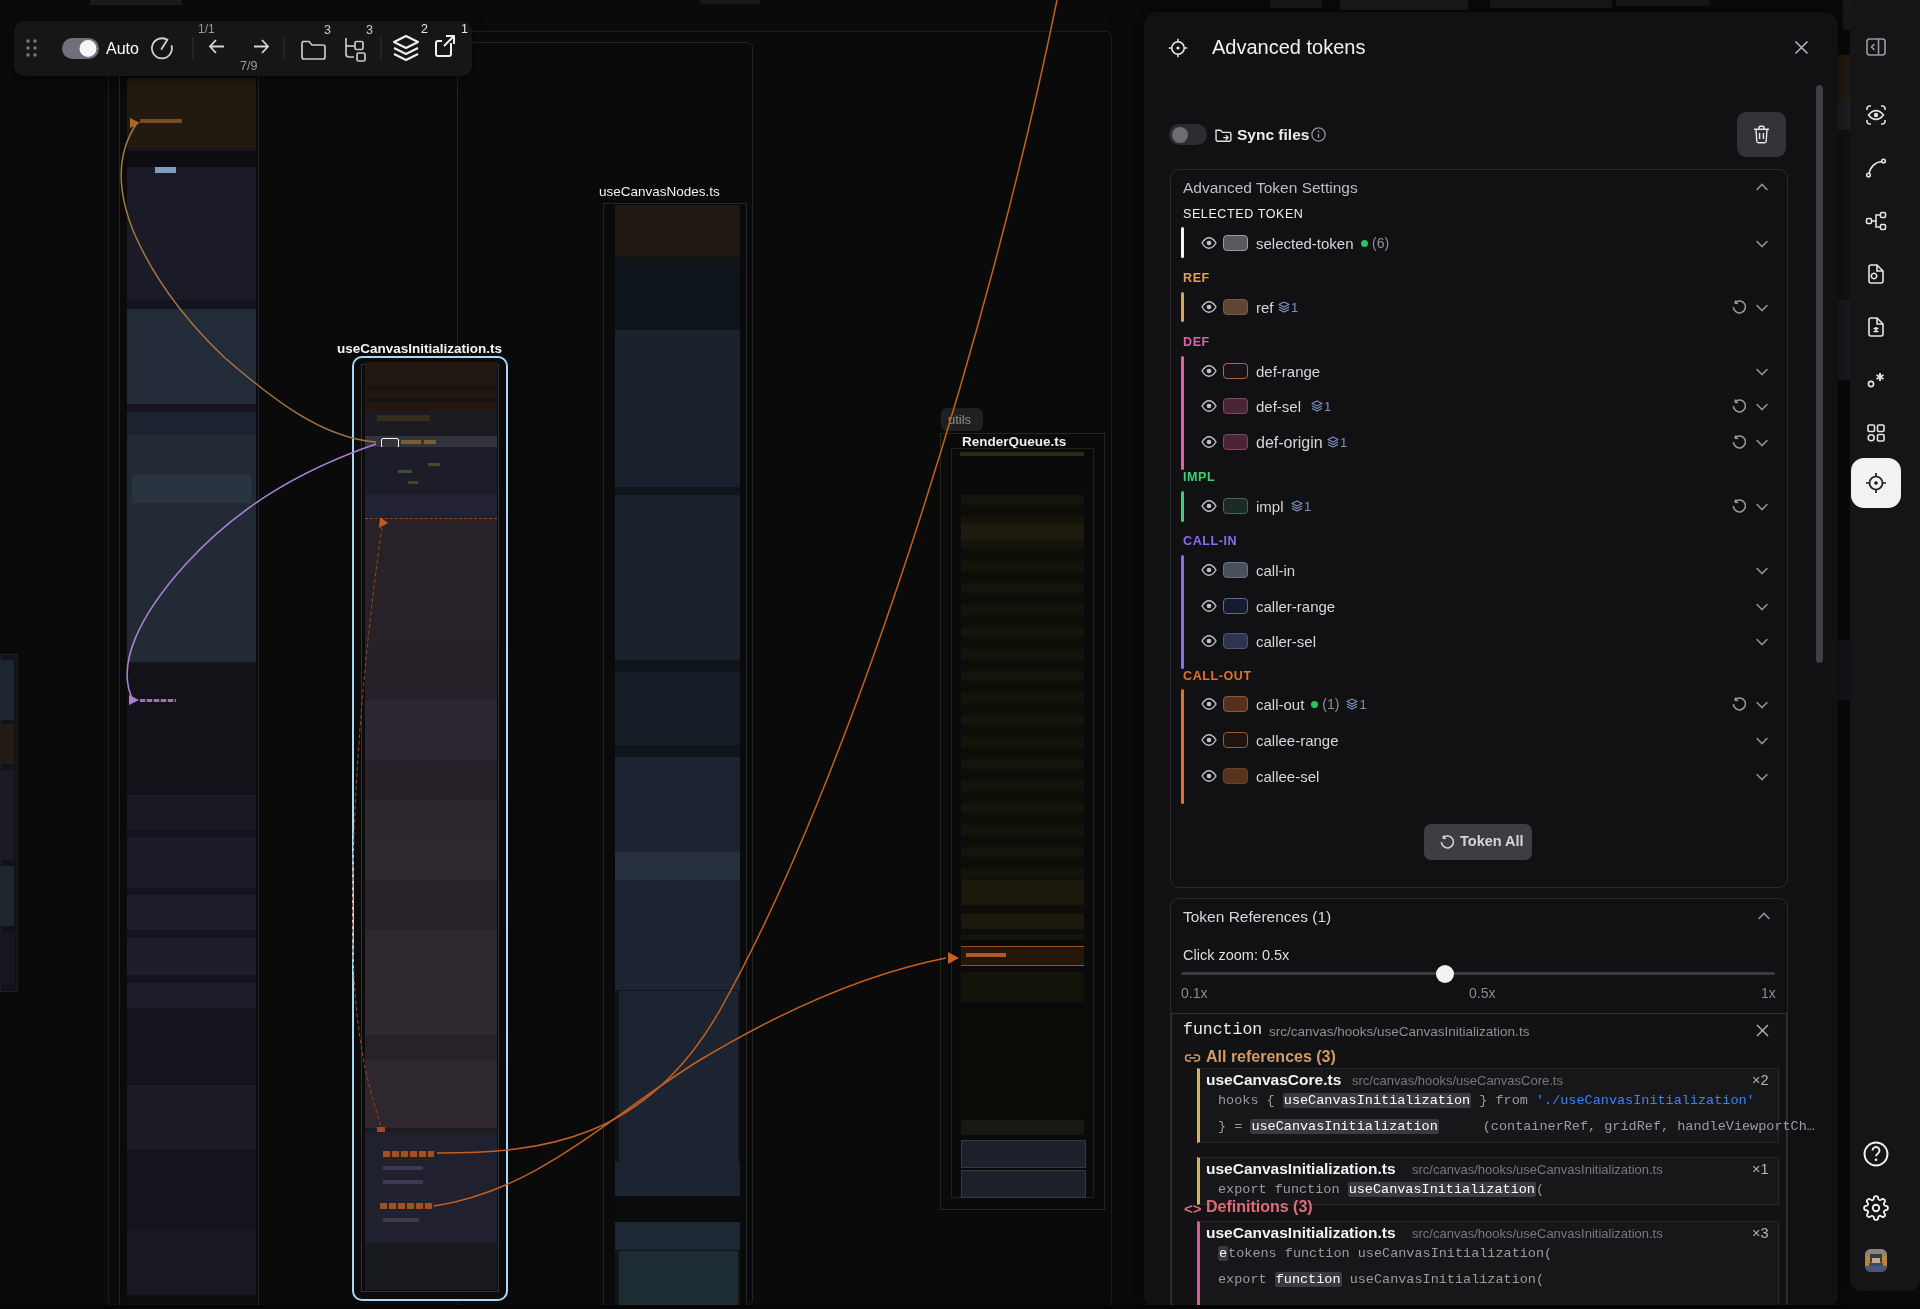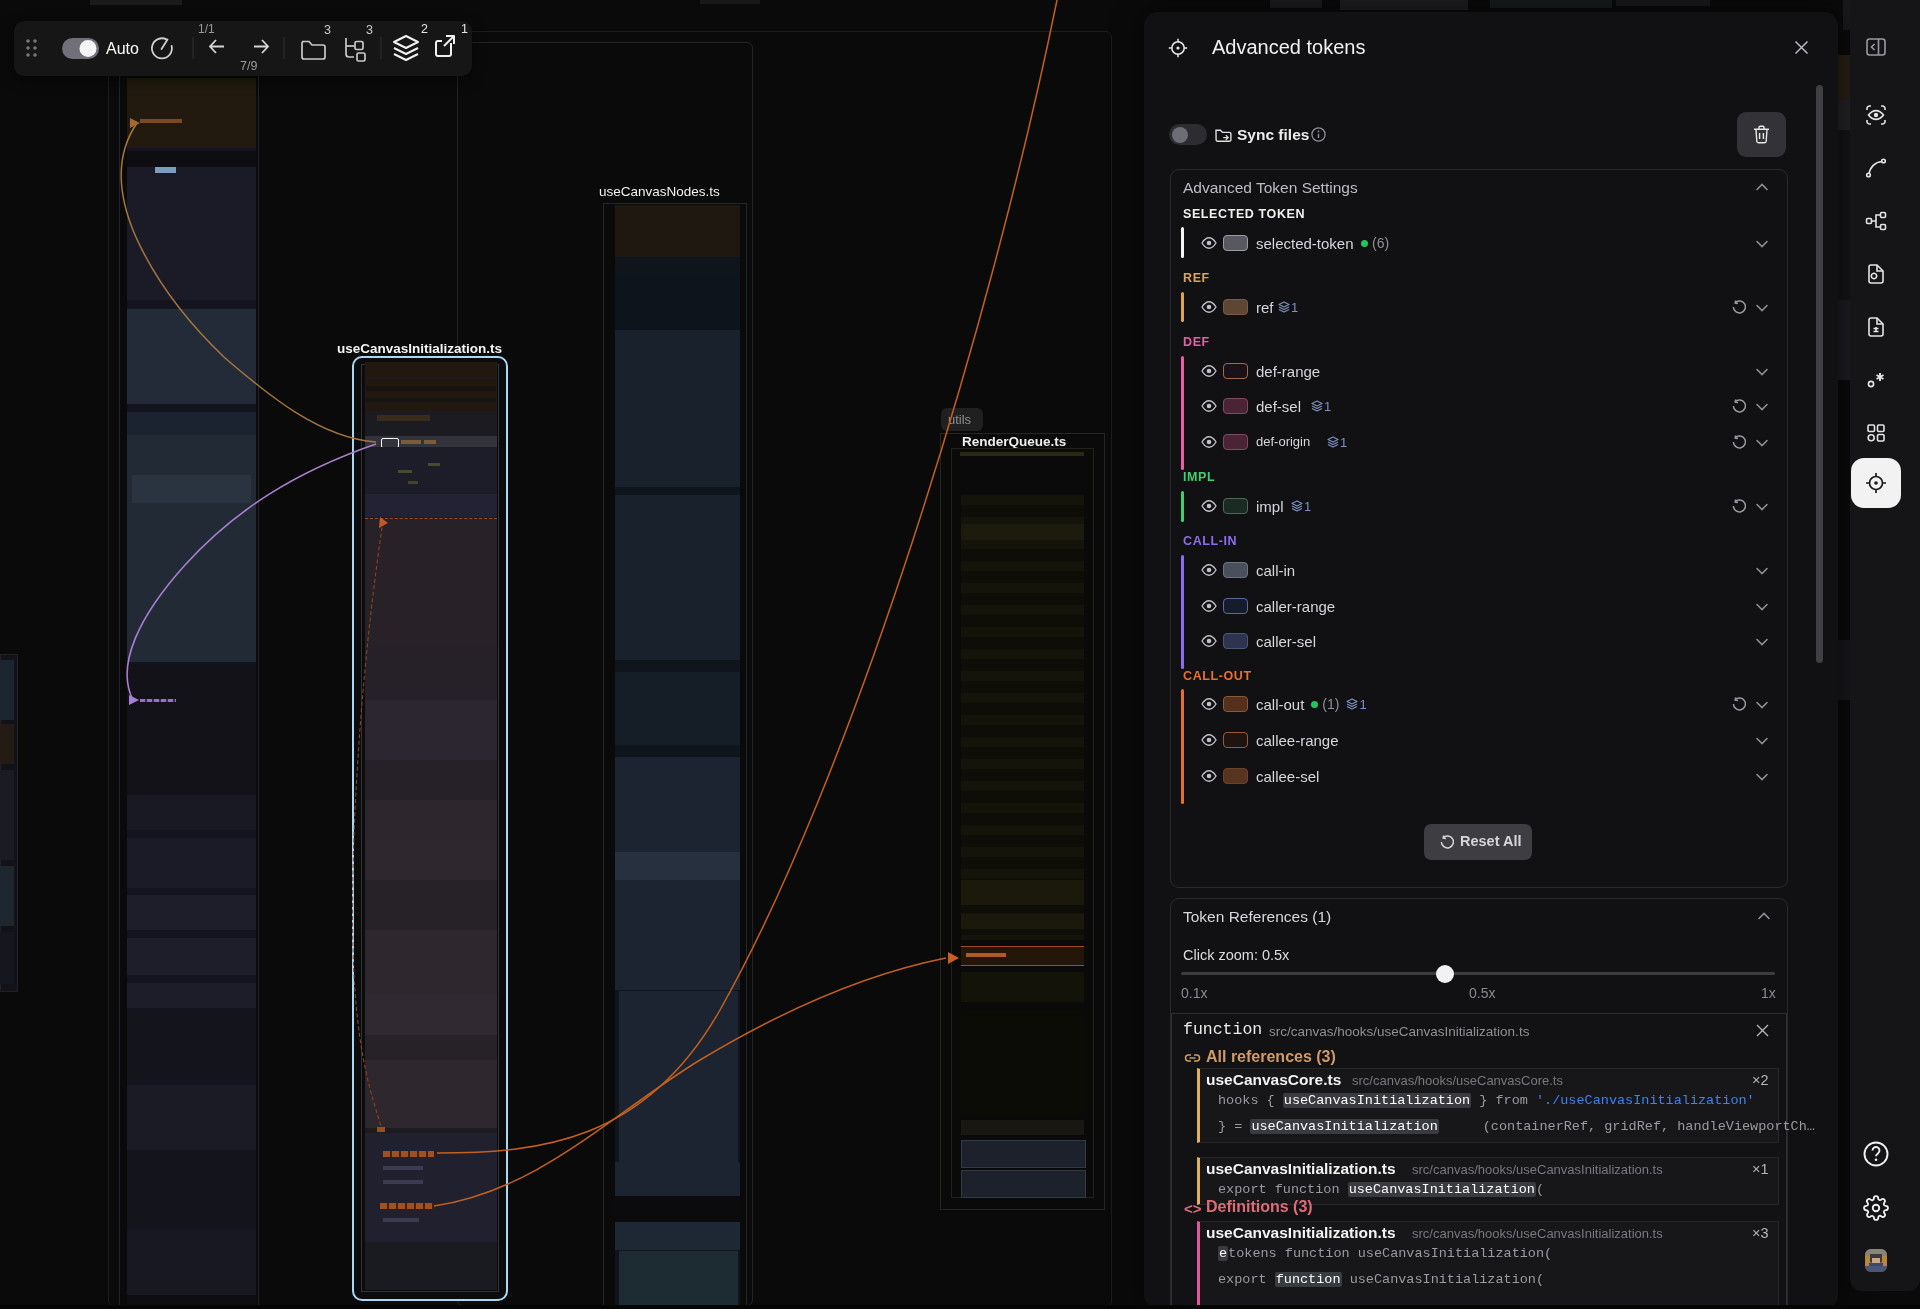--- a/index.html
+++ b/index.html
@@ -238,21 +238,21 @@
           <path d="M1 4.2 h15 M6 4.2 V2.4 a1.2 1.2 0 0 1 1.2 -1.2 h2.6 a1.2 1.2 0 0 1 1.2 1.2 V4.2"></path>
           <path d="M3 4.2 l0.8 12 a1.6 1.6 0 0 0 1.6 1.5 h6.2 a1.6 1.6 0 0 0 1.6 -1.5 l0.8 -12"></path>
           <path d="M6.6 8 v6 M10.4 8 v6"></path>
         </g>
       </svg>
   <div class="abs" style="left:26px;top:157px;width:616px;height:717px;border:1px solid #2a2a2e;border-radius:9px;"></div>
   <div class="abs" style="left:39px;top:167px;color:#bdbdc3;font-size:15.5px;">Advanced Token Settings</div>
   <svg class="abs" style="left:612px;top:171px;" width="12" height="8" viewBox="0 0 12 7">
         <path d="M1 6 L6 1 L11 6" stroke="#8f8f96" stroke-width="1.6" fill="none" stroke-linecap="round"></path>
       </svg>
-  <div class="abs" style="left:39px;top:195px;color:#f0f0f0;font-size:12.5px;font-weight:bold;letter-spacing:0.6px;">SELECTED TOKEN</div>
+  <div class="abs" style="left:39px;top:195px;color:#f0f0f0;font-size:12.5px;font-weight:normal;letter-spacing:0.6px;">SELECTED TOKEN</div>
   <div class="abs" style="left:39px;top:259px;color:#e0a44e;font-size:12.5px;font-weight:bold;letter-spacing:0.6px;">REF</div>
   <div class="abs" style="left:39px;top:323px;color:#e85fa8;font-size:12.5px;font-weight:bold;letter-spacing:0.6px;">DEF</div>
   <div class="abs" style="left:39px;top:458px;color:#3fd073;font-size:12.5px;font-weight:bold;letter-spacing:0.6px;">IMPL</div>
   <div class="abs" style="left:39px;top:522px;color:#8d6cf0;font-size:12.5px;font-weight:bold;letter-spacing:0.6px;">CALL-IN</div>
   <div class="abs" style="left:39px;top:657px;color:#e8702e;font-size:12.5px;font-weight:bold;letter-spacing:0.6px;">CALL-OUT</div>
   <div class="abs" style="left:37px;top:215px;width:3px;height:31px;background:#f5f5f5;border-radius:2px;"></div>
   <div class="abs" style="left:37px;top:280px;width:3px;height:30px;background:#e0a44e;border-radius:2px;"></div>
   <div class="abs" style="left:37px;top:344px;width:3px;height:114px;background:#e85fa8;border-radius:2px;"></div>
   <div class="abs" style="left:37px;top:479px;width:3px;height:31px;background:#3fd073;border-radius:2px;"></div>
   <div class="abs" style="left:37px;top:543px;width:3px;height:114px;background:#8d6cf0;border-radius:2px;"></div>
@@ -309,21 +309,21 @@
         <path d="M3.6 0.5 L3.2 3.2 L6 3.6" stroke="#9a9aa0" stroke-width="1.5" fill="none"></path>
       </svg>
   <svg class="abs" style="left:612px;top:391px;" width="12" height="8" viewBox="0 0 12 7">
         <path d="M1 1 L6 6 L11 1" stroke="#8f8f96" stroke-width="1.6" fill="none" stroke-linecap="round"></path>
       </svg>
   <svg class="abs" style="left:57px;top:423px;" width="16" height="14" viewBox="0 0 16 14">
         <path d="M1 7 C3.5 3 6 1.8 8 1.8 C10 1.8 12.5 3 15 7 C12.5 11 10 12.2 8 12.2 C6 12.2 3.5 11 1 7 Z" stroke="#c0c0c6" stroke-width="1.4" fill="none"></path>
         <circle cx="8" cy="7" r="2.3" fill="#c0c0c6"></circle>
       </svg>
   <div class="abs" style="left:79px;top:421.5px;width:23px;height:14px;border-radius:4px;background:#4a2335;border:1.5px solid #7e4a62;"></div>
-  <div class="abs" style="left:112px;top:422px;color:#d6d6db;font-size:13px;">def-origin</div>
+  <div class="abs" style="left:112px;top:422px;color:#d6d6db;font-size:16px;">def-origin</div>
   <svg class="abs" style="left:183px;top:424px;" width="12" height="12" viewBox="0 0 12 12">
         <path d="M6 1 L11 3.5 L6 6 L1 3.5 Z M1 6 L6 8.5 L11 6 M1 8.5 L6 11 L11 8.5" stroke="#7d8fc0" stroke-width="1.2" fill="none" stroke-linejoin="round"></path>
       </svg>
       <div class="abs" style="left:196px;top:423px;color:#7d8fc0;font-size:13px;">1</div>
   <svg class="abs" style="left:588px;top:423px;" width="14" height="14" viewBox="0 0 14 14">
         <path d="M3.2 2.6 A6 6 0 1 1 1.4 7" stroke="#9a9aa0" stroke-width="1.5" fill="none"></path>
         <path d="M3.6 0.5 L3.2 3.2 L6 3.6" stroke="#9a9aa0" stroke-width="1.5" fill="none"></path>
       </svg>
   <svg class="abs" style="left:612px;top:427px;" width="12" height="8" viewBox="0 0 12 7">
         <path d="M1 1 L6 6 L11 1" stroke="#8f8f96" stroke-width="1.6" fill="none" stroke-linecap="round"></path>
@@ -411,21 +411,21 @@
   <div class="abs" style="left:79px;top:755.5px;width:23px;height:14px;border-radius:4px;background:#573420;border:1.5px solid #6a4228;"></div>
   <div class="abs" style="left:112px;top:756px;color:#d6d6db;font-size:15px;">callee-sel</div>
   <svg class="abs" style="left:612px;top:761px;" width="12" height="8" viewBox="0 0 12 7">
         <path d="M1 1 L6 6 L11 1" stroke="#8f8f96" stroke-width="1.6" fill="none" stroke-linecap="round"></path>
       </svg>
   <div class="abs" style="left:280px;top:812px;width:108px;height:36px;background:#3d3d42;border-radius:7px;"></div>
   <svg class="abs" style="left:296px;top:823px;" width="14" height="14" viewBox="0 0 14 14">
         <path d="M3.2 2.6 A6 6 0 1 1 1.4 7" stroke="#d5d5da" stroke-width="1.5" fill="none"></path>
         <path d="M3.6 0.5 L3.2 3.2 L6 3.6" stroke="#d5d5da" stroke-width="1.5" fill="none"></path>
       </svg>
-  <div class="abs" style="left:316px;top:821px;color:#d5d5da;font-size:14.5px;font-weight:bold;">Reset All</div>
+  <div class="abs" style="left:316px;top:821px;color:#d5d5da;font-size:14.5px;font-weight:bold;">Token All</div>
   <div class="abs" style="left:26px;top:886px;width:616px;height:423px;border:1px solid #2a2a2e;border-radius:9px;"></div>
   <div class="abs" style="left:39px;top:896px;color:#d8d8dd;font-size:15.5px;">Token References (1)</div>
   <svg class="abs" style="left:614px;top:900px;" width="12" height="8" viewBox="0 0 12 7">
         <path d="M1 6 L6 1 L11 6" stroke="#8f8f96" stroke-width="1.6" fill="none" stroke-linecap="round"></path>
       </svg>
   <div class="abs" style="left:39px;top:935px;color:#dededf;font-size:14.5px;">Click zoom: 0.5x</div>
   <div class="abs" style="left:37px;top:960px;width:594px;height:3px;background:#3c3c40;border-radius:2px;"></div>
   <div class="abs" style="left:292px;top:952.5px;width:18px;height:18px;border-radius:50%;background:#f2f2f4;"></div>
   <div class="abs" style="left:37px;top:973px;color:#8a8a90;font-size:14px;">0.1x</div>
   <div class="abs" style="left:325px;top:973px;color:#8a8a90;font-size:14px;">0.5x</div>

